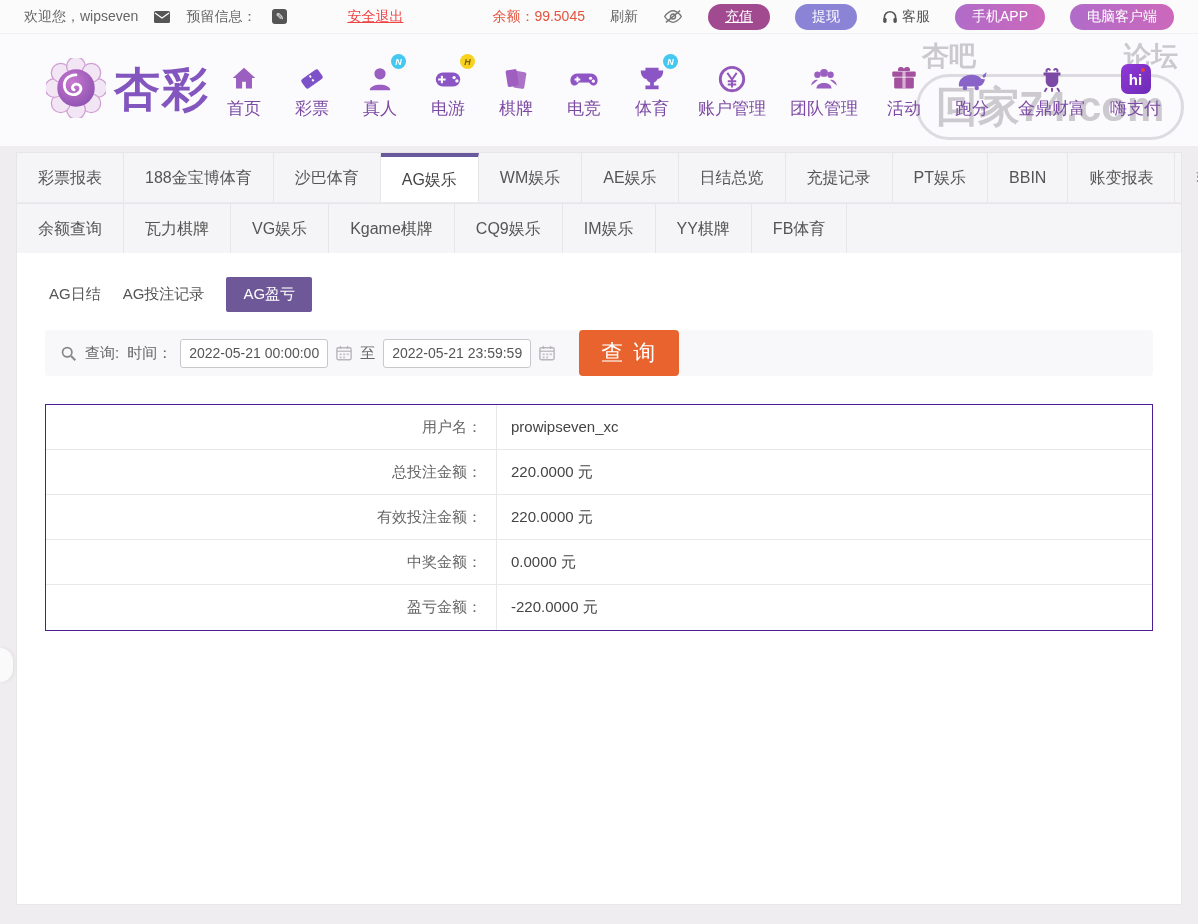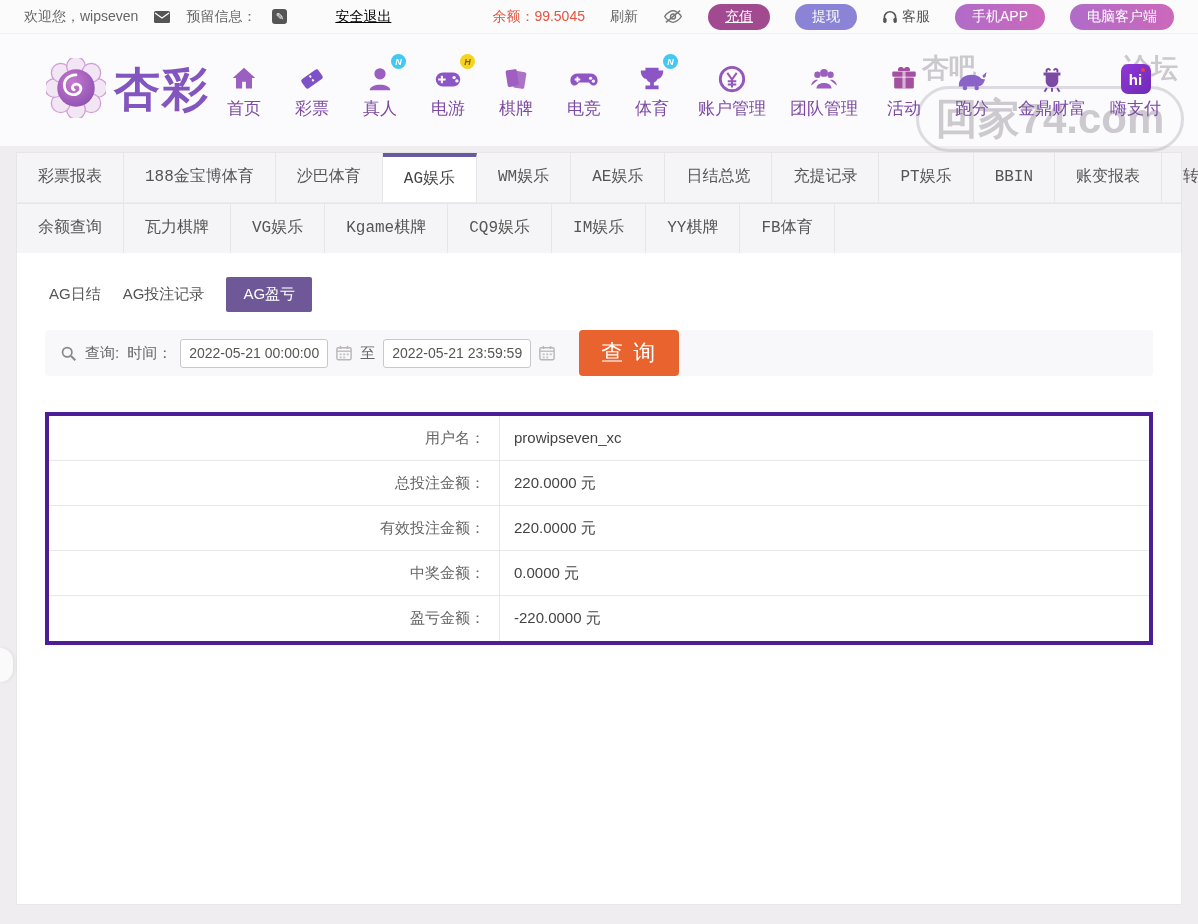--- a/index.html
+++ b/index.html
@@ -7,21 +7,21 @@
   body { background:#efedf0; font-family:"Liberation Sans",sans-serif; color:#555; position:relative; }
 
   
   .topbar { height:34px; background:#fcfbfc; border-bottom:1px solid #f1eff2;
     display:flex; justify-content:space-between; align-items:center; padding:0 24px; font-size:14px; color:#666; }
   .topbar-left { display:flex; align-items:center; gap:16px; }
   .topbar-right { display:flex; align-items:center; gap:25px; }
   .icon-inline { display:inline-flex; align-items:center; }
   .edit-sq { width:15px; height:15px; background:#555; border-radius:3px; color:#fff; font-size:10px;
     display:inline-flex; align-items:center; justify-content:center; }
-  .logout { color:#000000; text-decoration:underline; cursor:pointer; margin-left:32px; }
+  .logout { color:#ef4444; text-decoration:underline; cursor:pointer; margin-left:44px; }
   .balance { color:#e2543e; }
   .pill { border:none; border-radius:14px; color:#fff; font-size:14px; padding:4px 17px; cursor:pointer; }
   .pill.deposit { background:#a14a90;text-decoration:underline; }
   .pill.withdraw { background:#8b84d6; }
   .pill.pink { background:linear-gradient(90deg,#b06cc9,#cc68bb); }
   .svc { display:flex; align-items:center; gap:4px; color:#555; }
 
   
   .header { height:112px; background:#fbfafc; display:flex; align-items:center; padding:0 18px 0 46px; position:relative; }
   .logo { display:flex; align-items:center; gap:8px; margin-right:12px; z-index:2; }
@@ -31,51 +31,51 @@
   .nav-ico { position:relative; height:34px; display:flex; align-items:flex-end; }
   .nav-label { font-size:17px; color:#7c4aa4; margin-top:3px; white-space:nowrap; }
   .badge { position:absolute; top:-6px; right:-11px; width:15px; height:15px; border-radius:50%;
     font-size:9px; font-weight:bold; display:flex; align-items:center; justify-content:center; }
   .badge.n { background:#43c8f0; color:#fff; }
   .badge.h { background:#f7d21e; color:#7c6404; }
   .hipay { width:30px; height:30px; border-radius:7px; background:linear-gradient(135deg,#9137d8,#6d2bb5);
     color:#fff; font-weight:bold; font-size:15px; display:flex; align-items:center; justify-content:center; position:relative; }
   .hipay i { position:absolute; top:4px; right:6px; width:4px; height:4px; border-radius:50%; background:#e8413c; }
 
-  .watermark { position:absolute; right:14px; top:16px; width:268px; z-index:1; color:rgba(125,120,132,.38); }
+  .watermark { position:absolute; right:14px; top:4px; width:268px; z-index:1; color:rgba(125,120,132,.38); }
   .wm-top { display:flex; justify-content:space-between; font-size:27px; font-weight:bold; padding:0 6px; }
   .wm-domain { font-size:42px; font-weight:bold; color:rgba(138,134,145,.42);
     border:3px solid rgba(160,156,168,.32); border-radius:38px; padding:2px 10px; text-align:center; white-space:nowrap; }
 
   
   .card { margin:6px 16px 0; }
   .tabrow { display:flex; background:#f5f4f6; border:1px solid #e7e5e8; border-bottom:none; }
   .tabrow.r1 { border-bottom:1px solid #eceaee; }
   .tab { padding:0 21px; height:49px; line-height:49px; font-size:16px; color:#555;
-    border-right:1px solid #e7e5e8; cursor:pointer; white-space:nowrap;font-family:Liberation Mono, monospace; }
+    border-right:1px solid #e7e5e8; cursor:pointer; white-space:nowrap; }
   .tab.active { background:#fff; border-top:4px solid #695a9e; line-height:45px; color:#444; }
 
   .content { background:#fff; border:1px solid #e9e7ea; border-top:none; padding:16px 28px; min-height:652px; }
 
   
   .subtabs { display:flex; align-items:center; gap:22px; margin:8px 0 0 4px; font-size:15px; }
   .subtab { color:#555; cursor:pointer; padding:8px 0; }
   .subtab.active { background:#6e5897; color:#fff; padding:8px 17px; border-radius:2px; }
 
   
   .querybar { margin-top:18px; background:#f8f7f9; border-radius:4px; height:46px;
     display:flex; align-items:center; padding:0 15px; gap:8px; font-size:15px; color:#666; }
   .q-label { margin-right:0;text-align:right; }
   .q-input { width:148px; height:29px; border:1px solid #c9c7cc; border-radius:3px; padding:0 8px;
     font-size:14px; color:#555; background:#fff; font-family:"Liberation Sans",sans-serif; }
   .q-btn { margin-left:16px; background:#e8632d; color:#fff; border:none; border-radius:4px;
     padding:8px 22px; font-size:22px; letter-spacing:2px; cursor:pointer; }
 
   
-  .rtable { margin-top:36px; border:4px solid #4c1d95; }
+  .rtable { margin-top:28px; border:1px solid #4c1d95; }
   .trow { display:flex; align-items:stretch; height:45px; border-bottom:1px solid #e8e7e9; }
   .trow:last-child { border-bottom:none; }
   .tlabel { width:451px; text-align:right; padding-right:14px; color:#666; font-size:15px;
     line-height:44px; border-right:1px solid #e8e7e9; }
   .tvalue { padding-left:14px; color:#444; font-size:15px; line-height:44px; }
 
   .edge-handle { position:absolute; left:0; top:648px; width:13px; height:34px; background:#fafafb;
     border-radius:0 17px 17px 0; box-shadow:1px 0 4px rgba(0,0,0,.07); }
 </style>
 </head>

